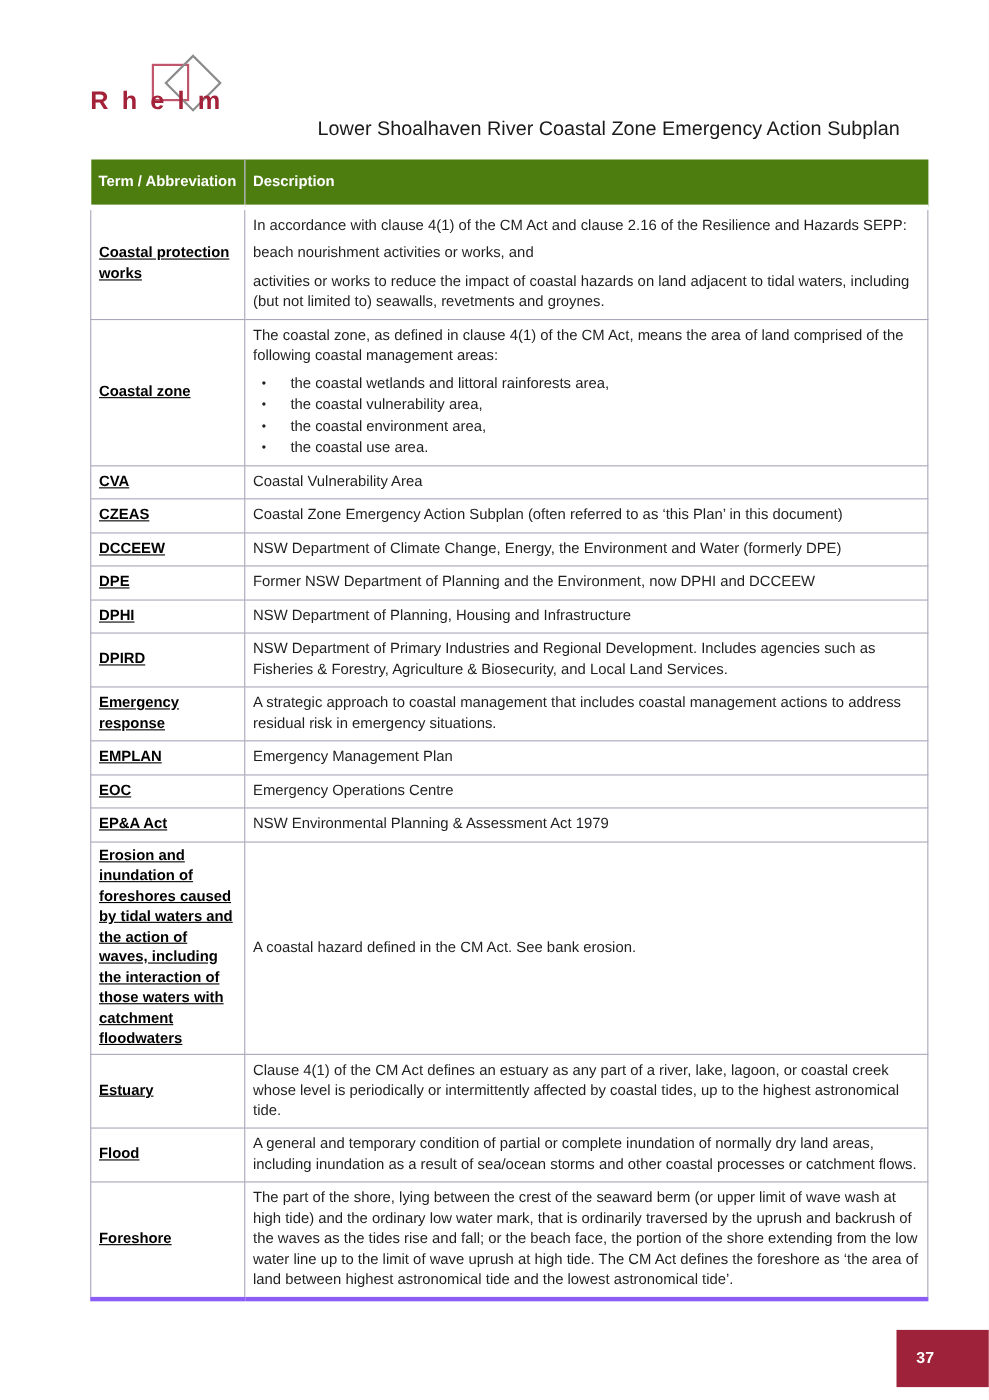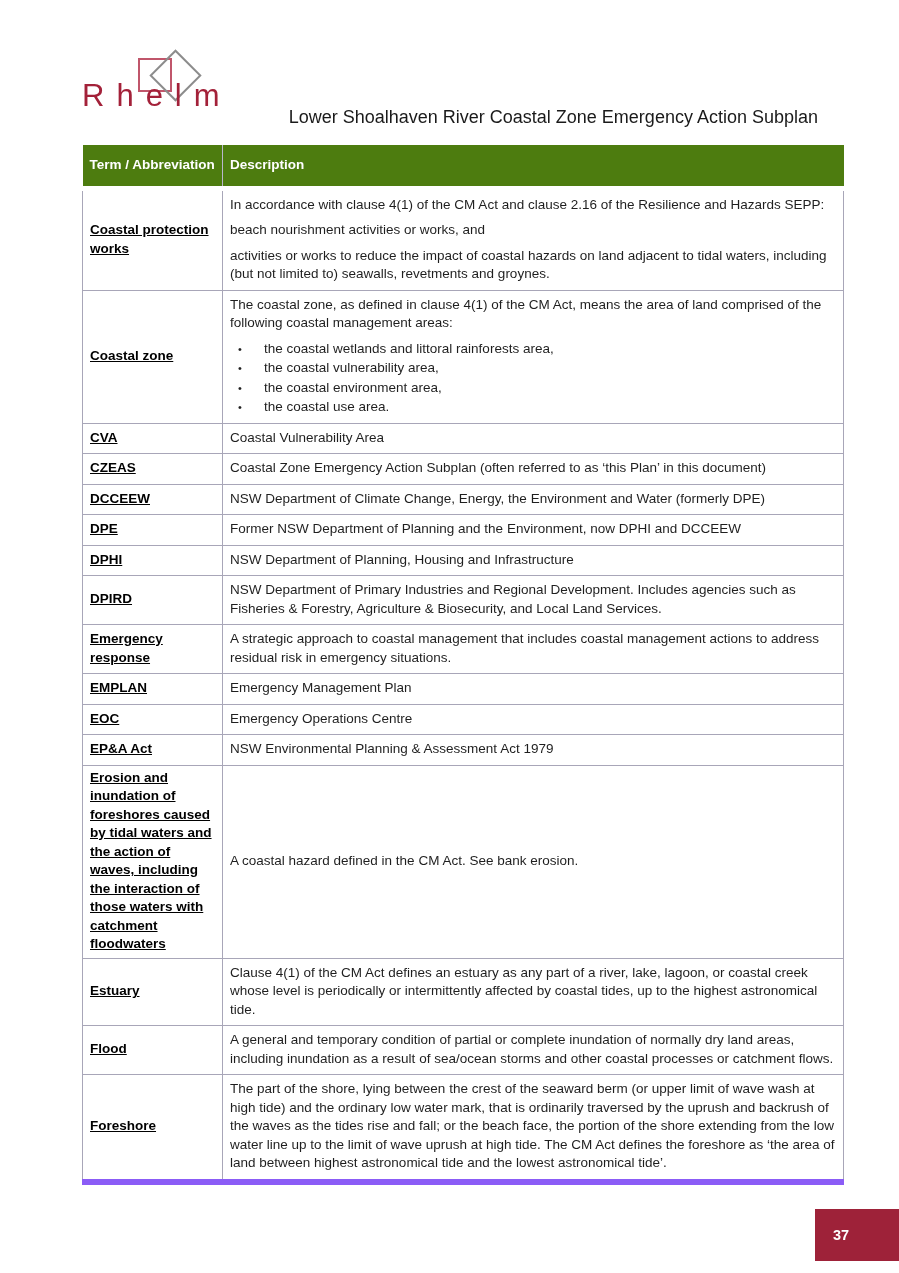--- a/index.html
+++ b/index.html
@@ -20,21 +20,21 @@
     position: absolute; left: 56px; top: 16px; width: 34px; height: 34px;
     border: 2px solid #c0566b; background: transparent; z-index: 1;
   }
   .logo-diamond {
     position: absolute; left: 75px; top: 15px; width: 37px; height: 37px;
     border: 2px solid #8c8c8c; background: transparent;
     transform: rotate(45deg); z-index: 2;
   }
   .logo-text {
     position: absolute; left: 0; top: 38px; z-index: 3;
-    font-size: 31px; font-weight: normal; letter-spacing: 12px;
+    font-size: 23px; font-weight: bold; letter-spacing: 12px;
     color: #a32139; line-height: 1;
   }
 
   
   .doc-title {
     position: absolute; top: 107px; right: 81px;
     font-size: 18px; color: #1a1a1a; white-space: nowrap;
   }
 
   
@@ -53,21 +53,21 @@
     border: none; border-bottom: 5px solid #ffffff;
   }
   table.glossary th.th-term { border-right: 1px solid #b9b7cc; }
 
   table.glossary td {
     border: 1px solid #a8a6b8;
     vertical-align: middle;
     padding: 3px 8px 4px 7px;
   }
   table.glossary tbody tr:first-child td { border-top: none; }
-  table.glossary tbody tr:last-child td { border-bottom: 6px solid #8b5cf6; }
+  table.glossary tbody tr:last-child td { border-bottom: 4px solid #8b5cf6; }
 
   td.term { font-weight: bold; color: #000000; text-decoration: underline; }
   td.desc p { margin: 2px 0 7px; }
   td.desc p:last-child { margin-bottom: 2px; }
 
   ul.bullets { list-style: none; margin: 7px 0 2px; padding: 0; }
   ul.bullets li { display: flex; padding-left: 8px; margin-bottom: 1px; }
   .bullet-mark { flex: 0 0 26px; font-size: 11px; line-height: 18.5px; }
 
   

